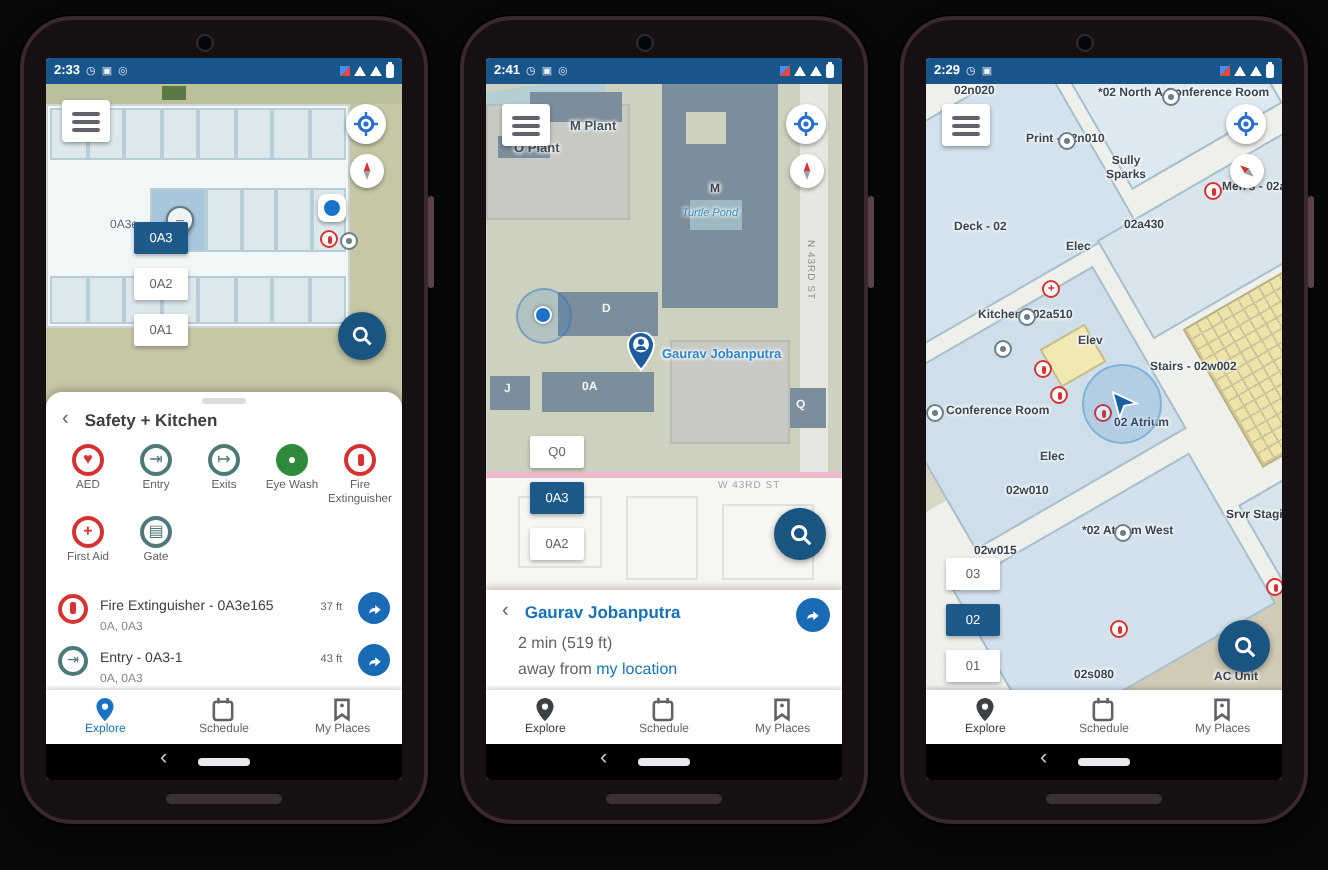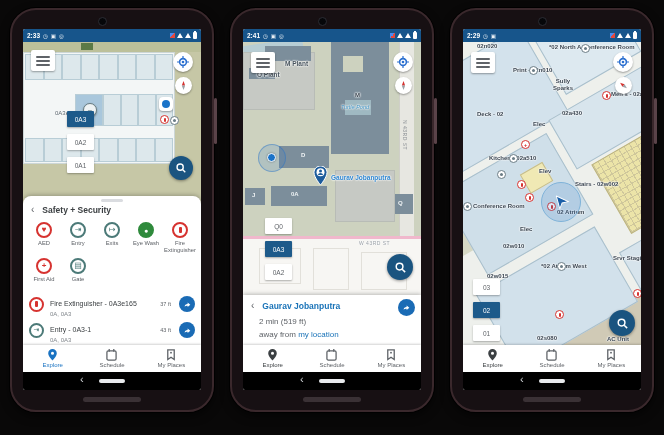--- a/index.html
+++ b/index.html
@@ -191,21 +191,21 @@
           <svg width="12" height="12" viewBox="0 0 14 14">
               <circle cx="6" cy="6" r="3.6" fill="none" stroke="#fff" stroke-width="1.6"></circle>
               <path d="M8.8 8.8L12 12" stroke="#fff" stroke-width="1.6"></path>
             </svg>
           </div>
 
         <div class="sheet" style="top:154px;height:149px">
           <div class="handle"></div>
           <div class="shead" style="top:9px">
             <span class="chev">‹</span>
-            <span class="stitle">Safety + Security</span>
+            <span class="stitle">Safety + Kitchen</span>
             </div>
           <div class="cats" style="top:26px">
             <div class="cat">
                 <span class="ring red">♥</span>
                 <span class="clbl">AED</span>
               </div>
             <div class="cat">
                 <span class="ring teal">⇥</span>
                 <span class="clbl">Entry</span>
               </div>

